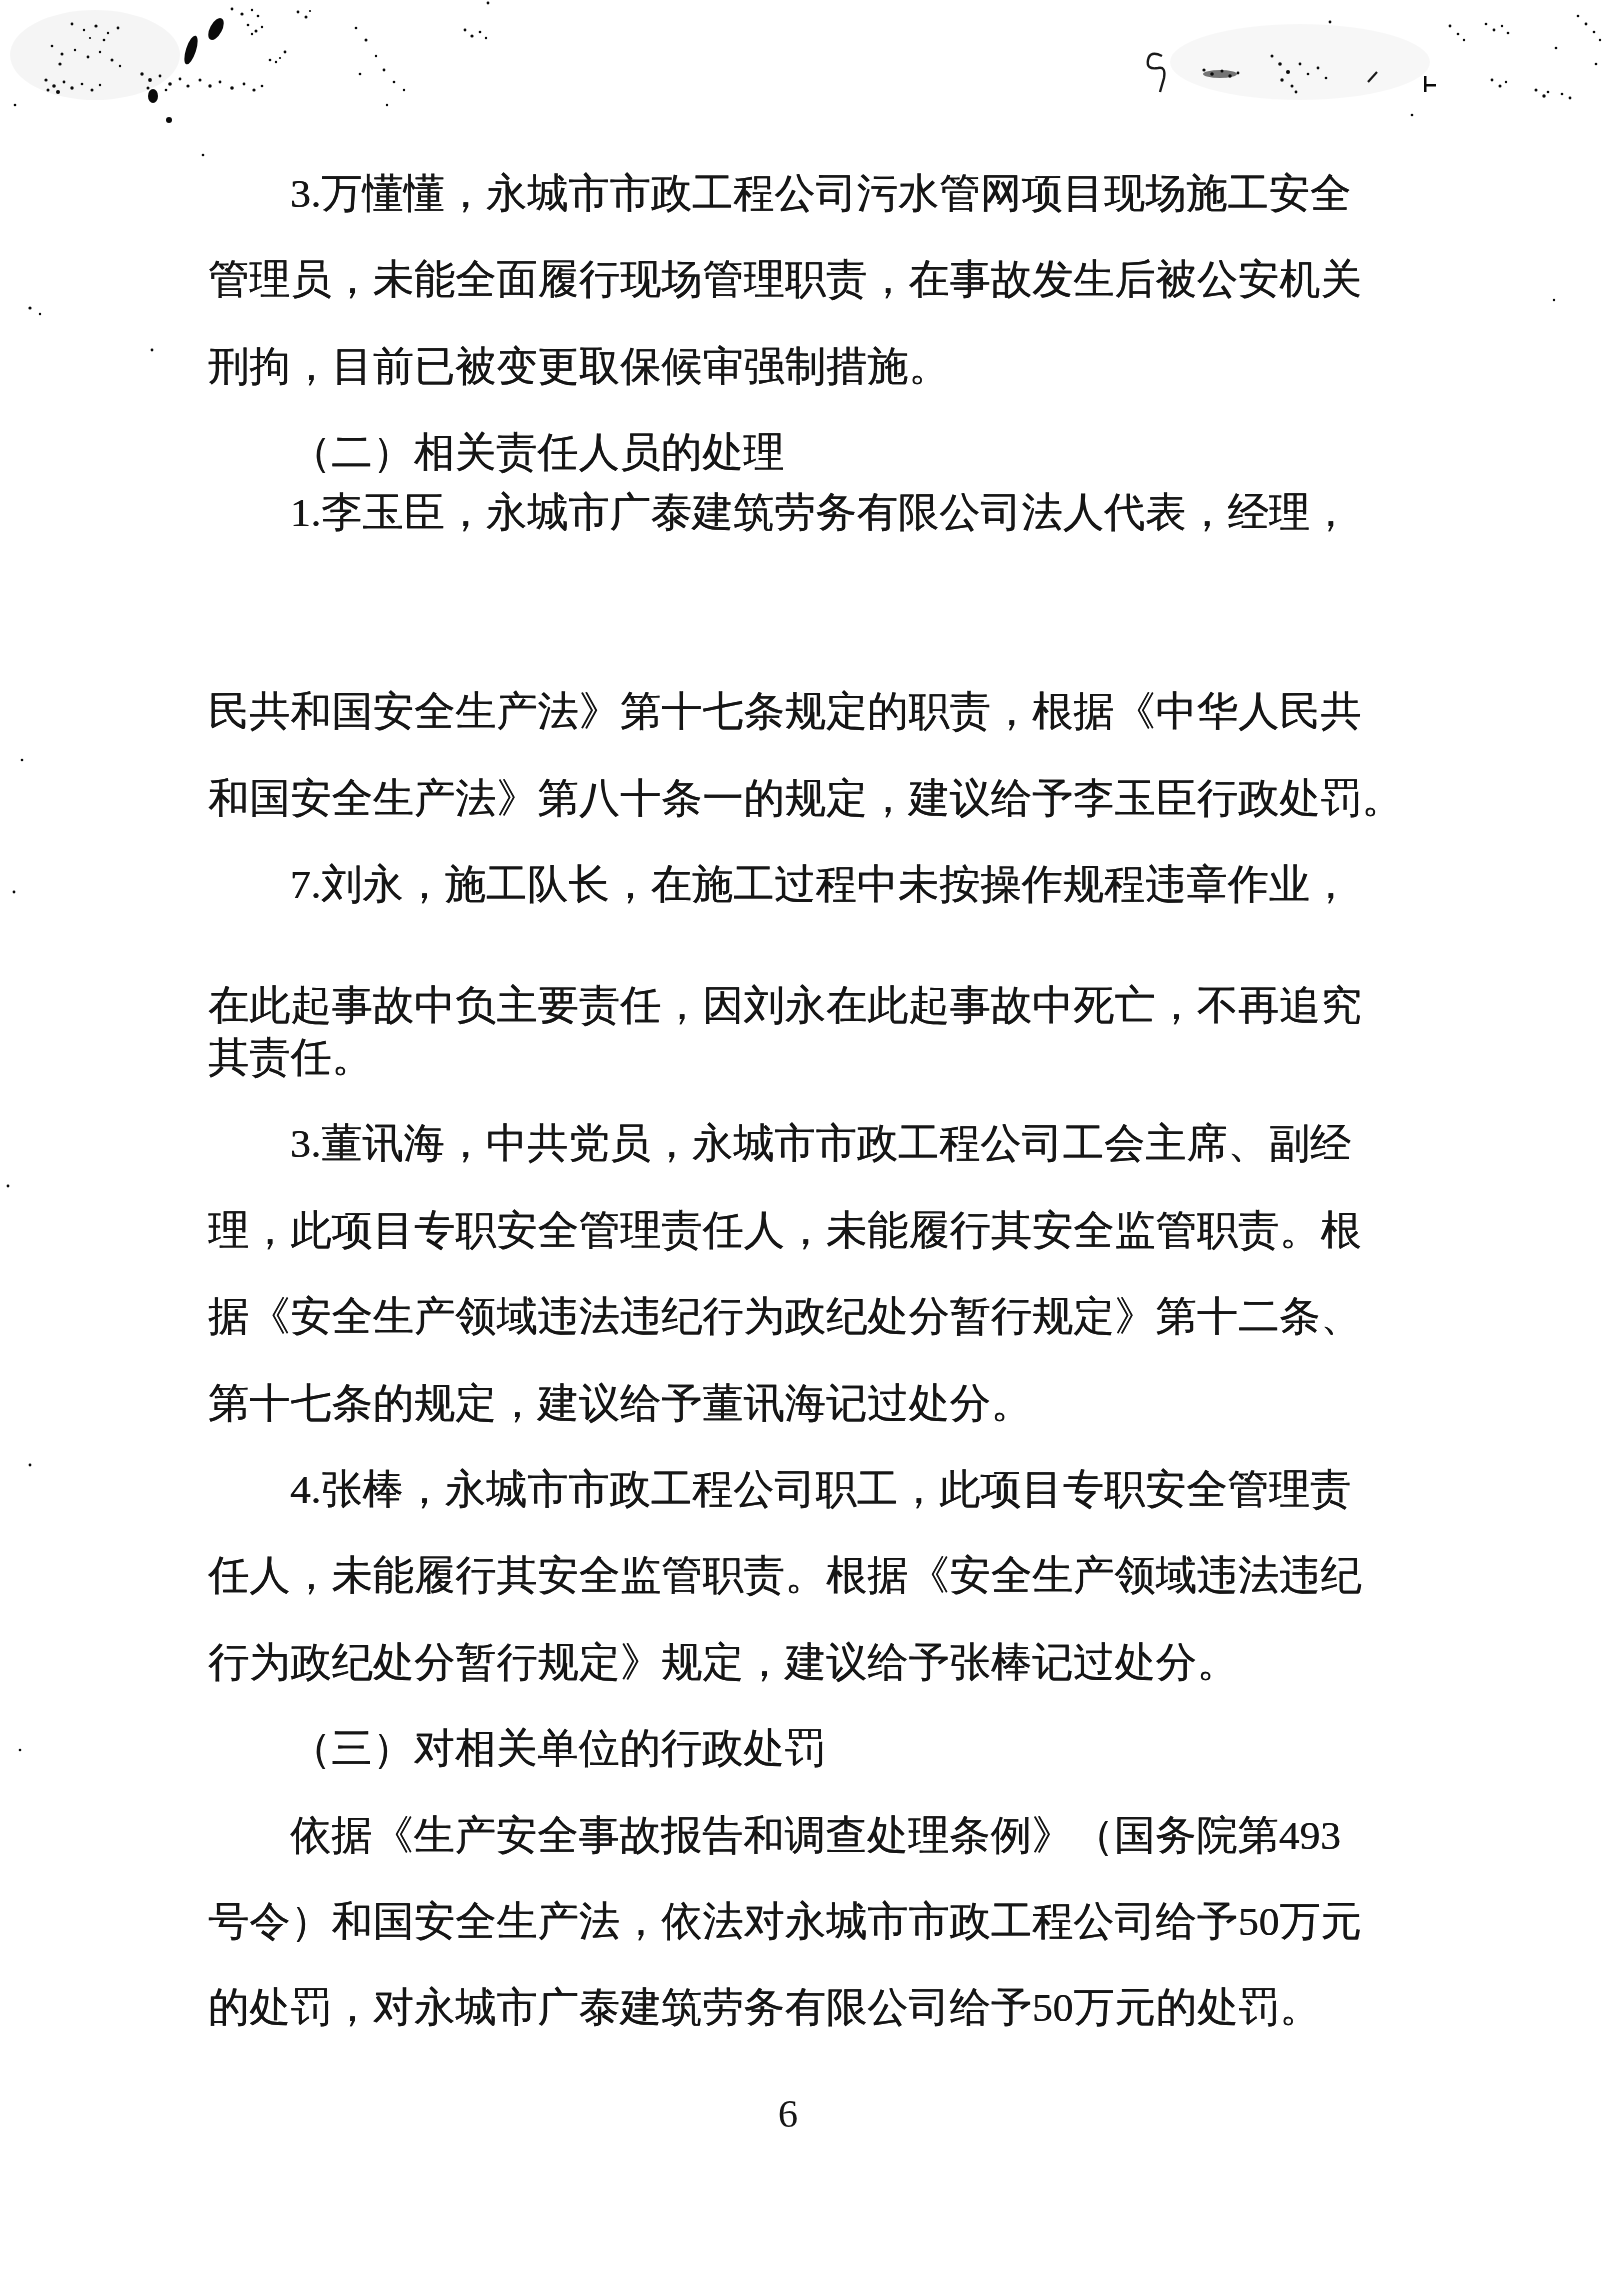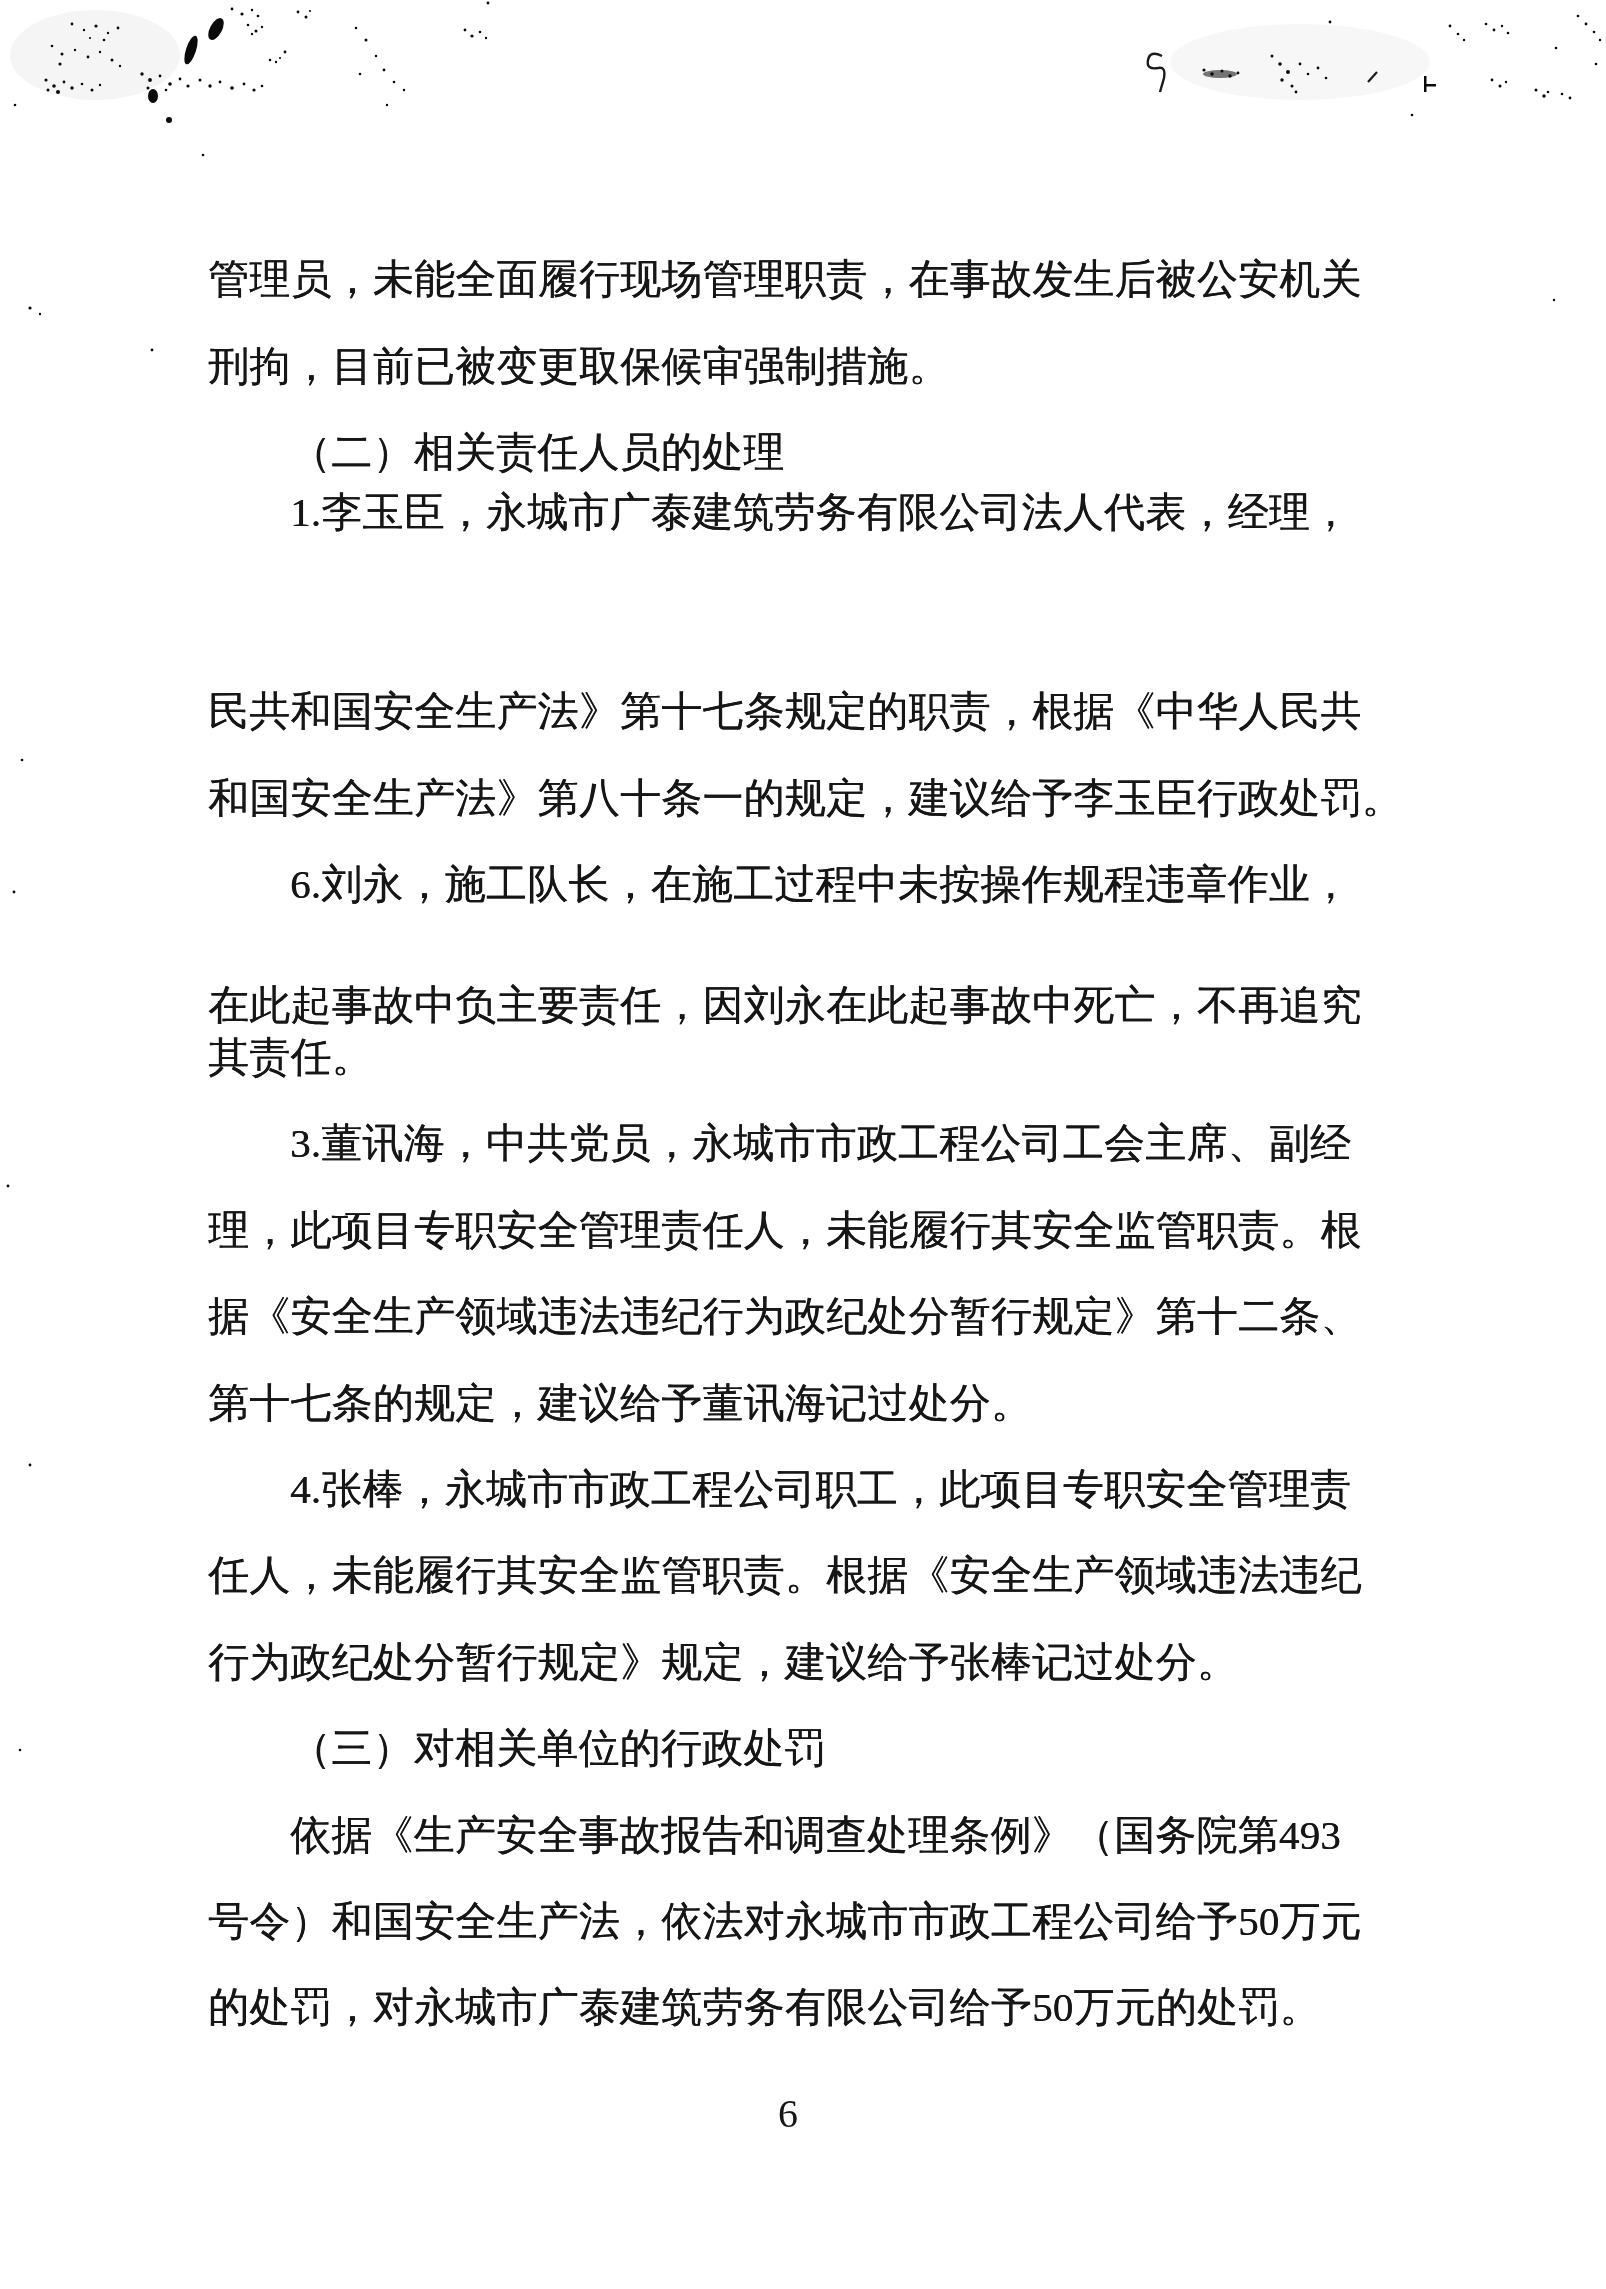--- a/index.html
+++ b/index.html
@@ -173,27 +173,28 @@
 
       <rect x="1424" y="76" width="2.5" height="16"></rect>
         <rect x="1424" y="84" width="12" height="2.5"></rect>
     </g>
 
     <path d="M1162 56 q-12 -6 -14 4 q-2 10 10 8 q8 -2 6 10 l-4 14" fill="none" stroke="#1a1a1a" stroke-width="2.4"></path>
 
     <path d="M1368 82 L1377 72" stroke="#1a1a1a" stroke-width="2.2"></path>
   </svg>
 
+  <div class="line indent" style="top:165px">3.万懂懂，永城市市政工程公司污水管网项目现场施工安全</div>
   <div class="line" style="top:251px">管理员，未能全面履行现场管理职责，在事故发生后被公安机关</div>
   <div class="line" style="top:338px">刑拘，目前已被变更取保候审强制措施。</div>
   <div class="line indent" style="top:424px">（二）相关责任人员的处理</div>
   <div class="line indent" style="top:484px">1.李玉臣，永城市广泰建筑劳务有限公司法人代表，经理，</div>
   <div class="line" style="top:770px">和国安全生产法》第八十条一的规定，建议给予李玉臣行政处罚。</div>
   <div class="line" style="top:683px">民共和国安全生产法》第十七条规定的职责，根据《中华人民共</div>
-  <div class="line indent" style="top:856px">6.刘永，施工队长，在施工过程中未按操作规程违章作业，</div>
+  <div class="line indent" style="top:856px">7.刘永，施工队长，在施工过程中未按操作规程违章作业，</div>
   <div class="line" style="top:977px">在此起事故中负主要责任，因刘永在此起事故中死亡，不再追究</div>
   <div class="line" style="top:1029px">其责任。</div>
   <div class="line indent" style="top:1115px">3.董讯海，中共党员，永城市市政工程公司工会主席、副经</div>
   <div class="line" style="top:1202px">理，此项目专职安全管理责任人，未能履行其安全监管职责。根</div>
   <div class="line" style="top:1288px">据《安全生产领域违法违纪行为政纪处分暂行规定》第十二条、</div>
   <div class="line" style="top:1375px">第十七条的规定，建议给予董讯海记过处分。</div>
   <div class="line indent" style="top:1461px">4.张棒，永城市市政工程公司职工，此项目专职安全管理责</div>
   <div class="line" style="top:1547px">任人，未能履行其安全监管职责。根据《安全生产领域违法违纪</div>
   <div class="line" style="top:1634px">行为政纪处分暂行规定》规定，建议给予张棒记过处分。</div>
   <div class="line indent" style="top:1720px">（三）对相关单位的行政处罚</div>

